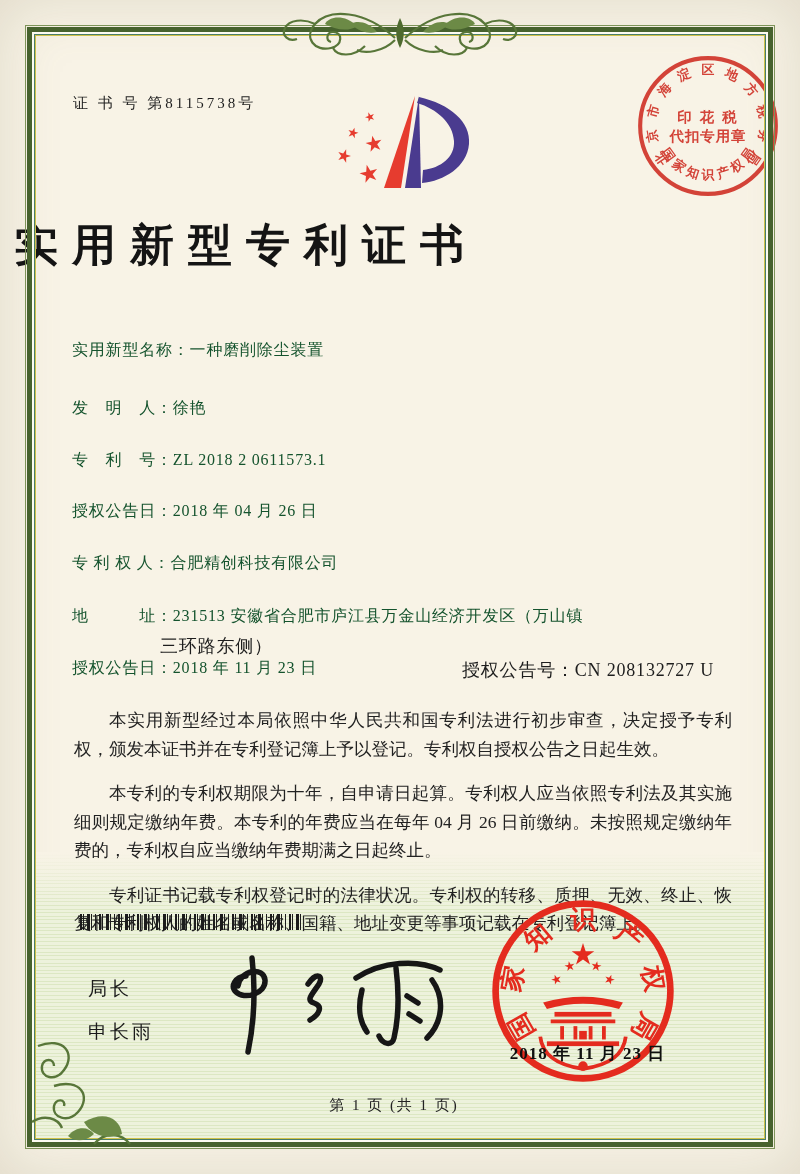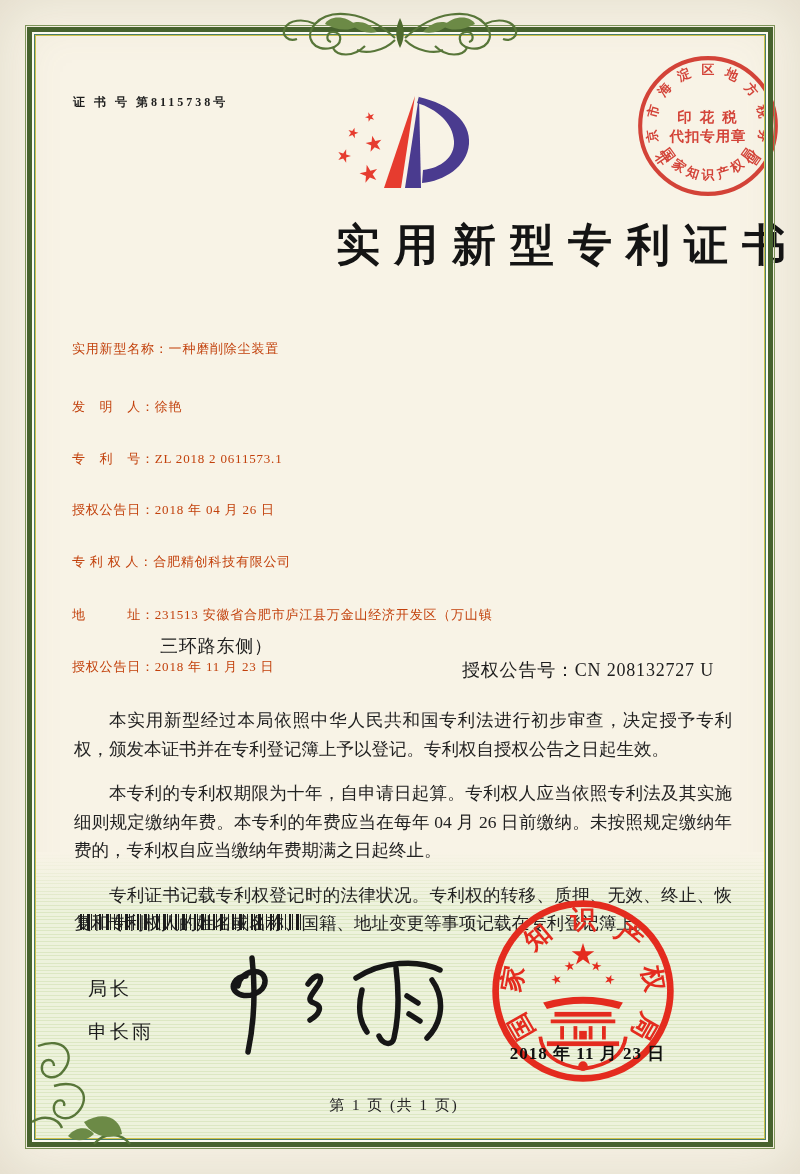--- a/index.html
+++ b/index.html
@@ -20,29 +20,29 @@
   .guilloche{
     position:absolute;left:33px;right:33px;top:852px;bottom:33px;z-index:0;
     background-image:
       linear-gradient(180deg,#f8f3e6 0px, rgba(248,243,230,0) 55px),
       repeating-linear-gradient(180deg,#edf2dc 0px,#edf2dc 2.6px,#dce7c3 2.6px,#dce7c3 3.6px);
   }
   
   .ornament-top{position:absolute;left:245px;top:6px;z-index:6;}
   .ornament-corner{position:absolute;left:24px;top:1026px;z-index:6;}
   
-  .cert-no{position:absolute;left:73px;top:94px;font-size:12px;letter-spacing:3px;color:#1e1e1e;font-weight:bold;}
+  .cert-no{position:absolute;left:73px;top:94px;font-size:15px;letter-spacing:3px;color:#1e1e1e;}
   .logo{position:absolute;left:328px;top:70px;z-index:2;}
   .tax-stamp{position:absolute;left:634px;top:52px;z-index:2;opacity:.92;}
   .title{
-    position:absolute;left:0;right:0;top:216px;text-align:right;
+    position:absolute;left:0;right:0;top:216px;text-align:left;
     font-size:44px;font-weight:700;letter-spacing:14px;text-indent:14px;color:#141414;
   }
   
-  .row{position:absolute;left:72px;font-size:13px;color:#c2410c;letter-spacing:.8px;z-index:2;white-space:nowrap;}
+  .row{position:absolute;left:72px;font-size:16px;color:#14532d;letter-spacing:.8px;z-index:2;white-space:nowrap;}
   .row .lbl{letter-spacing:.8px;}
   .addr2{position:absolute;left:160px;top:634px;font-size:18px;color:#1d1d1d;letter-spacing:.8px;z-index:2;}
   .grant-no{position:absolute;left:462px;top:658px;font-size:18px;color:#1d1d1d;letter-spacing:.8px;z-index:2;white-space:nowrap;}
   
   .body-text{
     position:absolute;left:58px;top:690px;width:690px;z-index:2;
     font-size:17.5px;line-height:28.5px;color:#222;text-align:justify;
   }
   .body-text p{margin:16px;text-indent:2em;}
   

